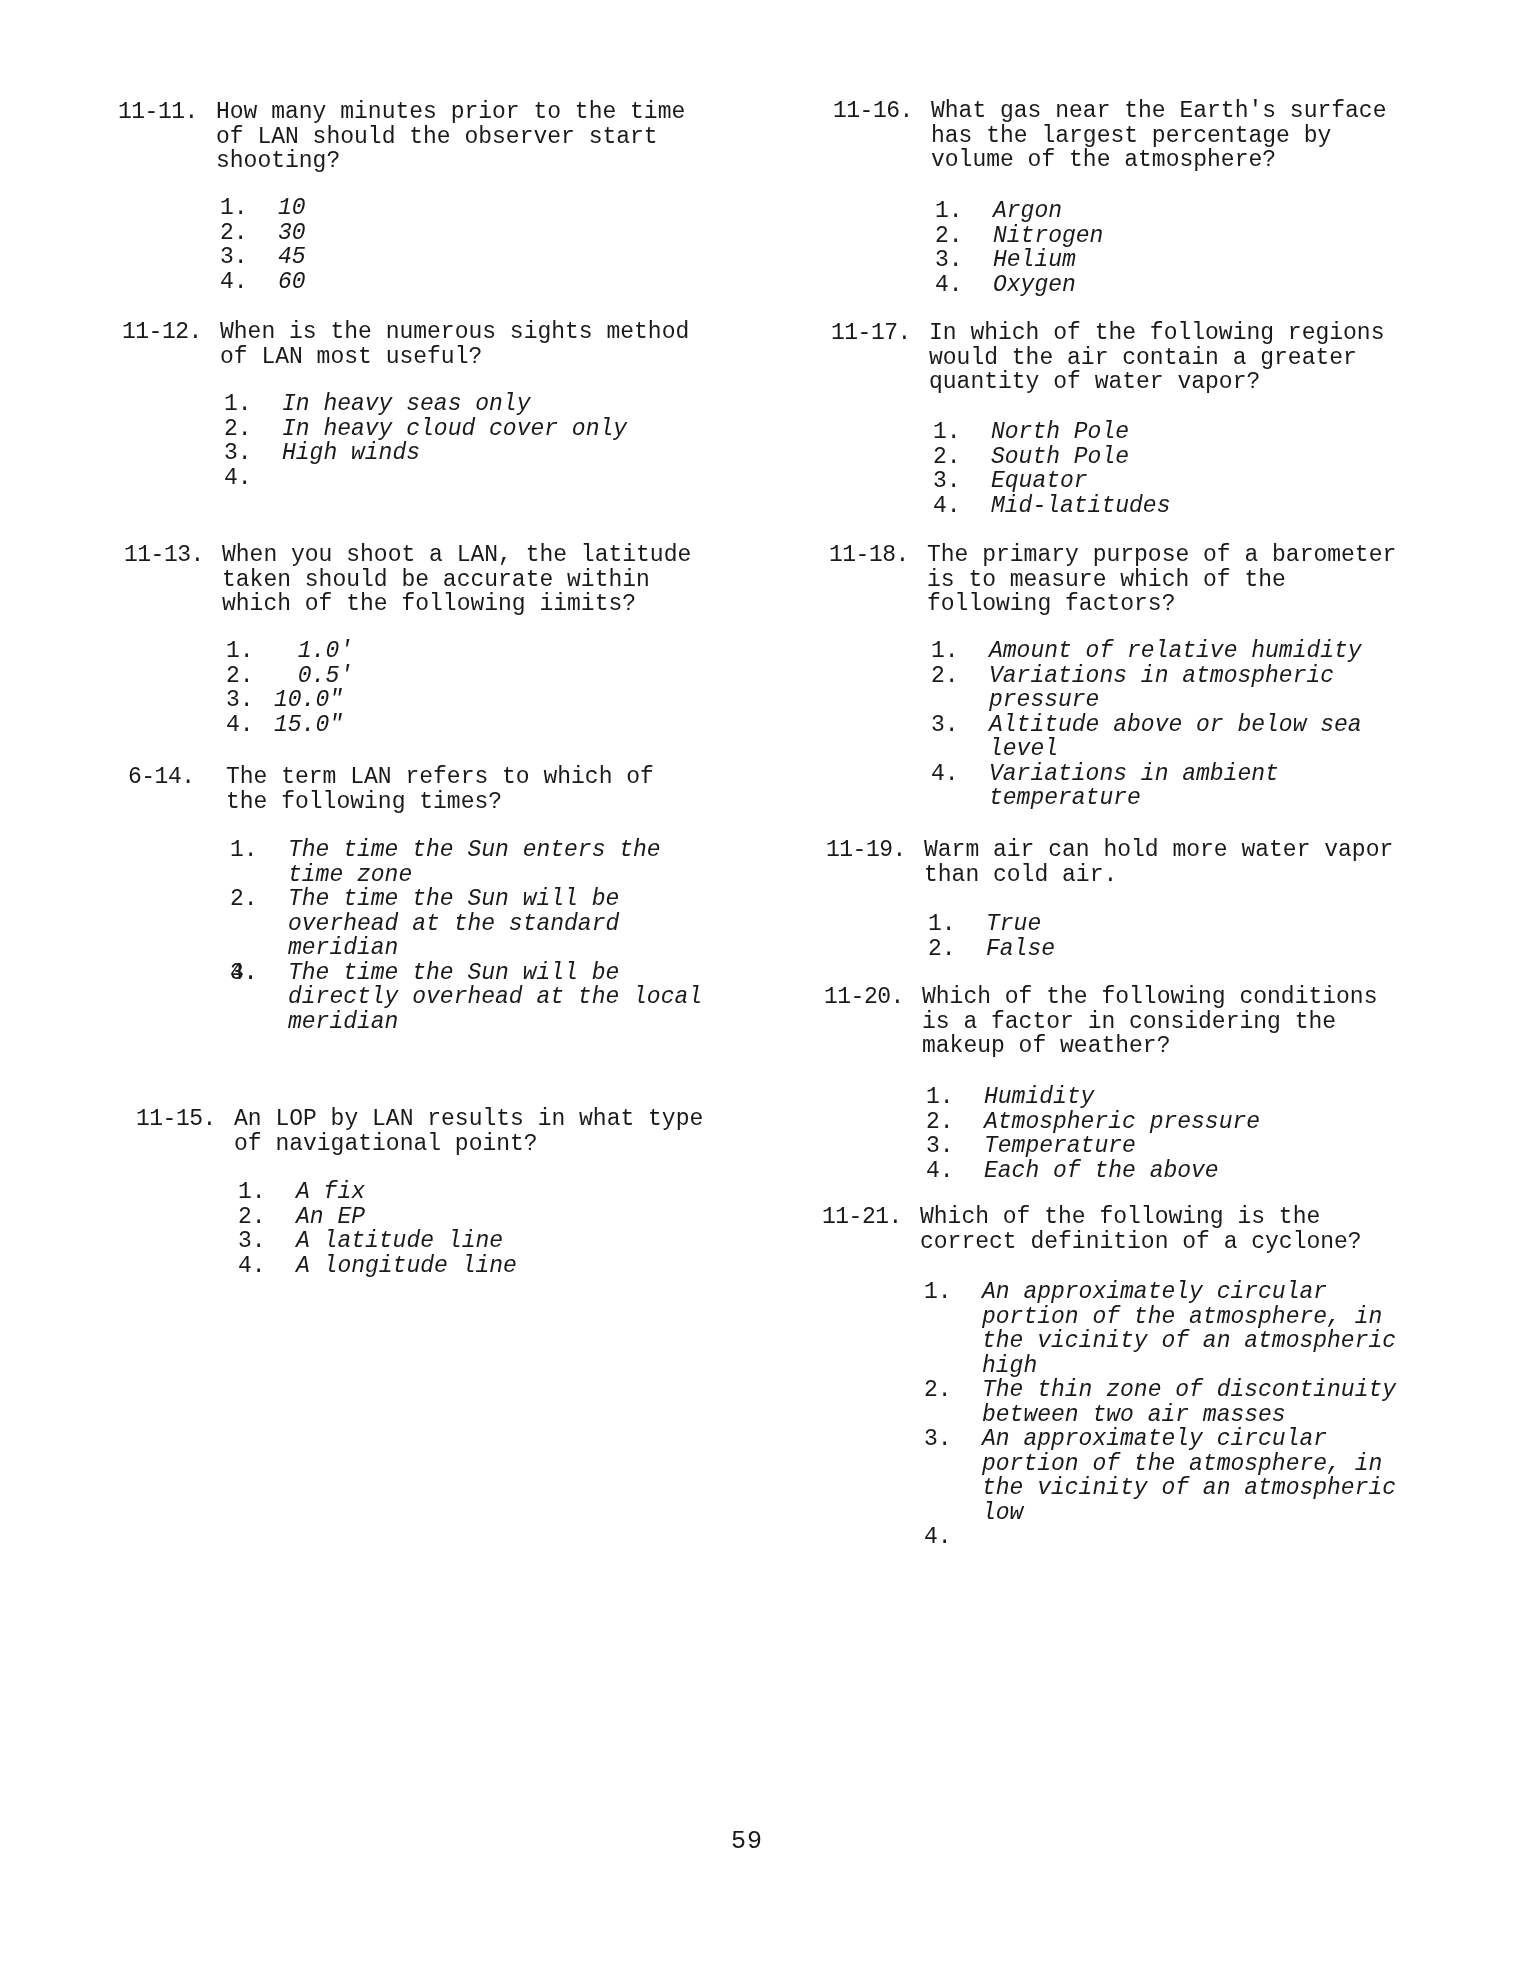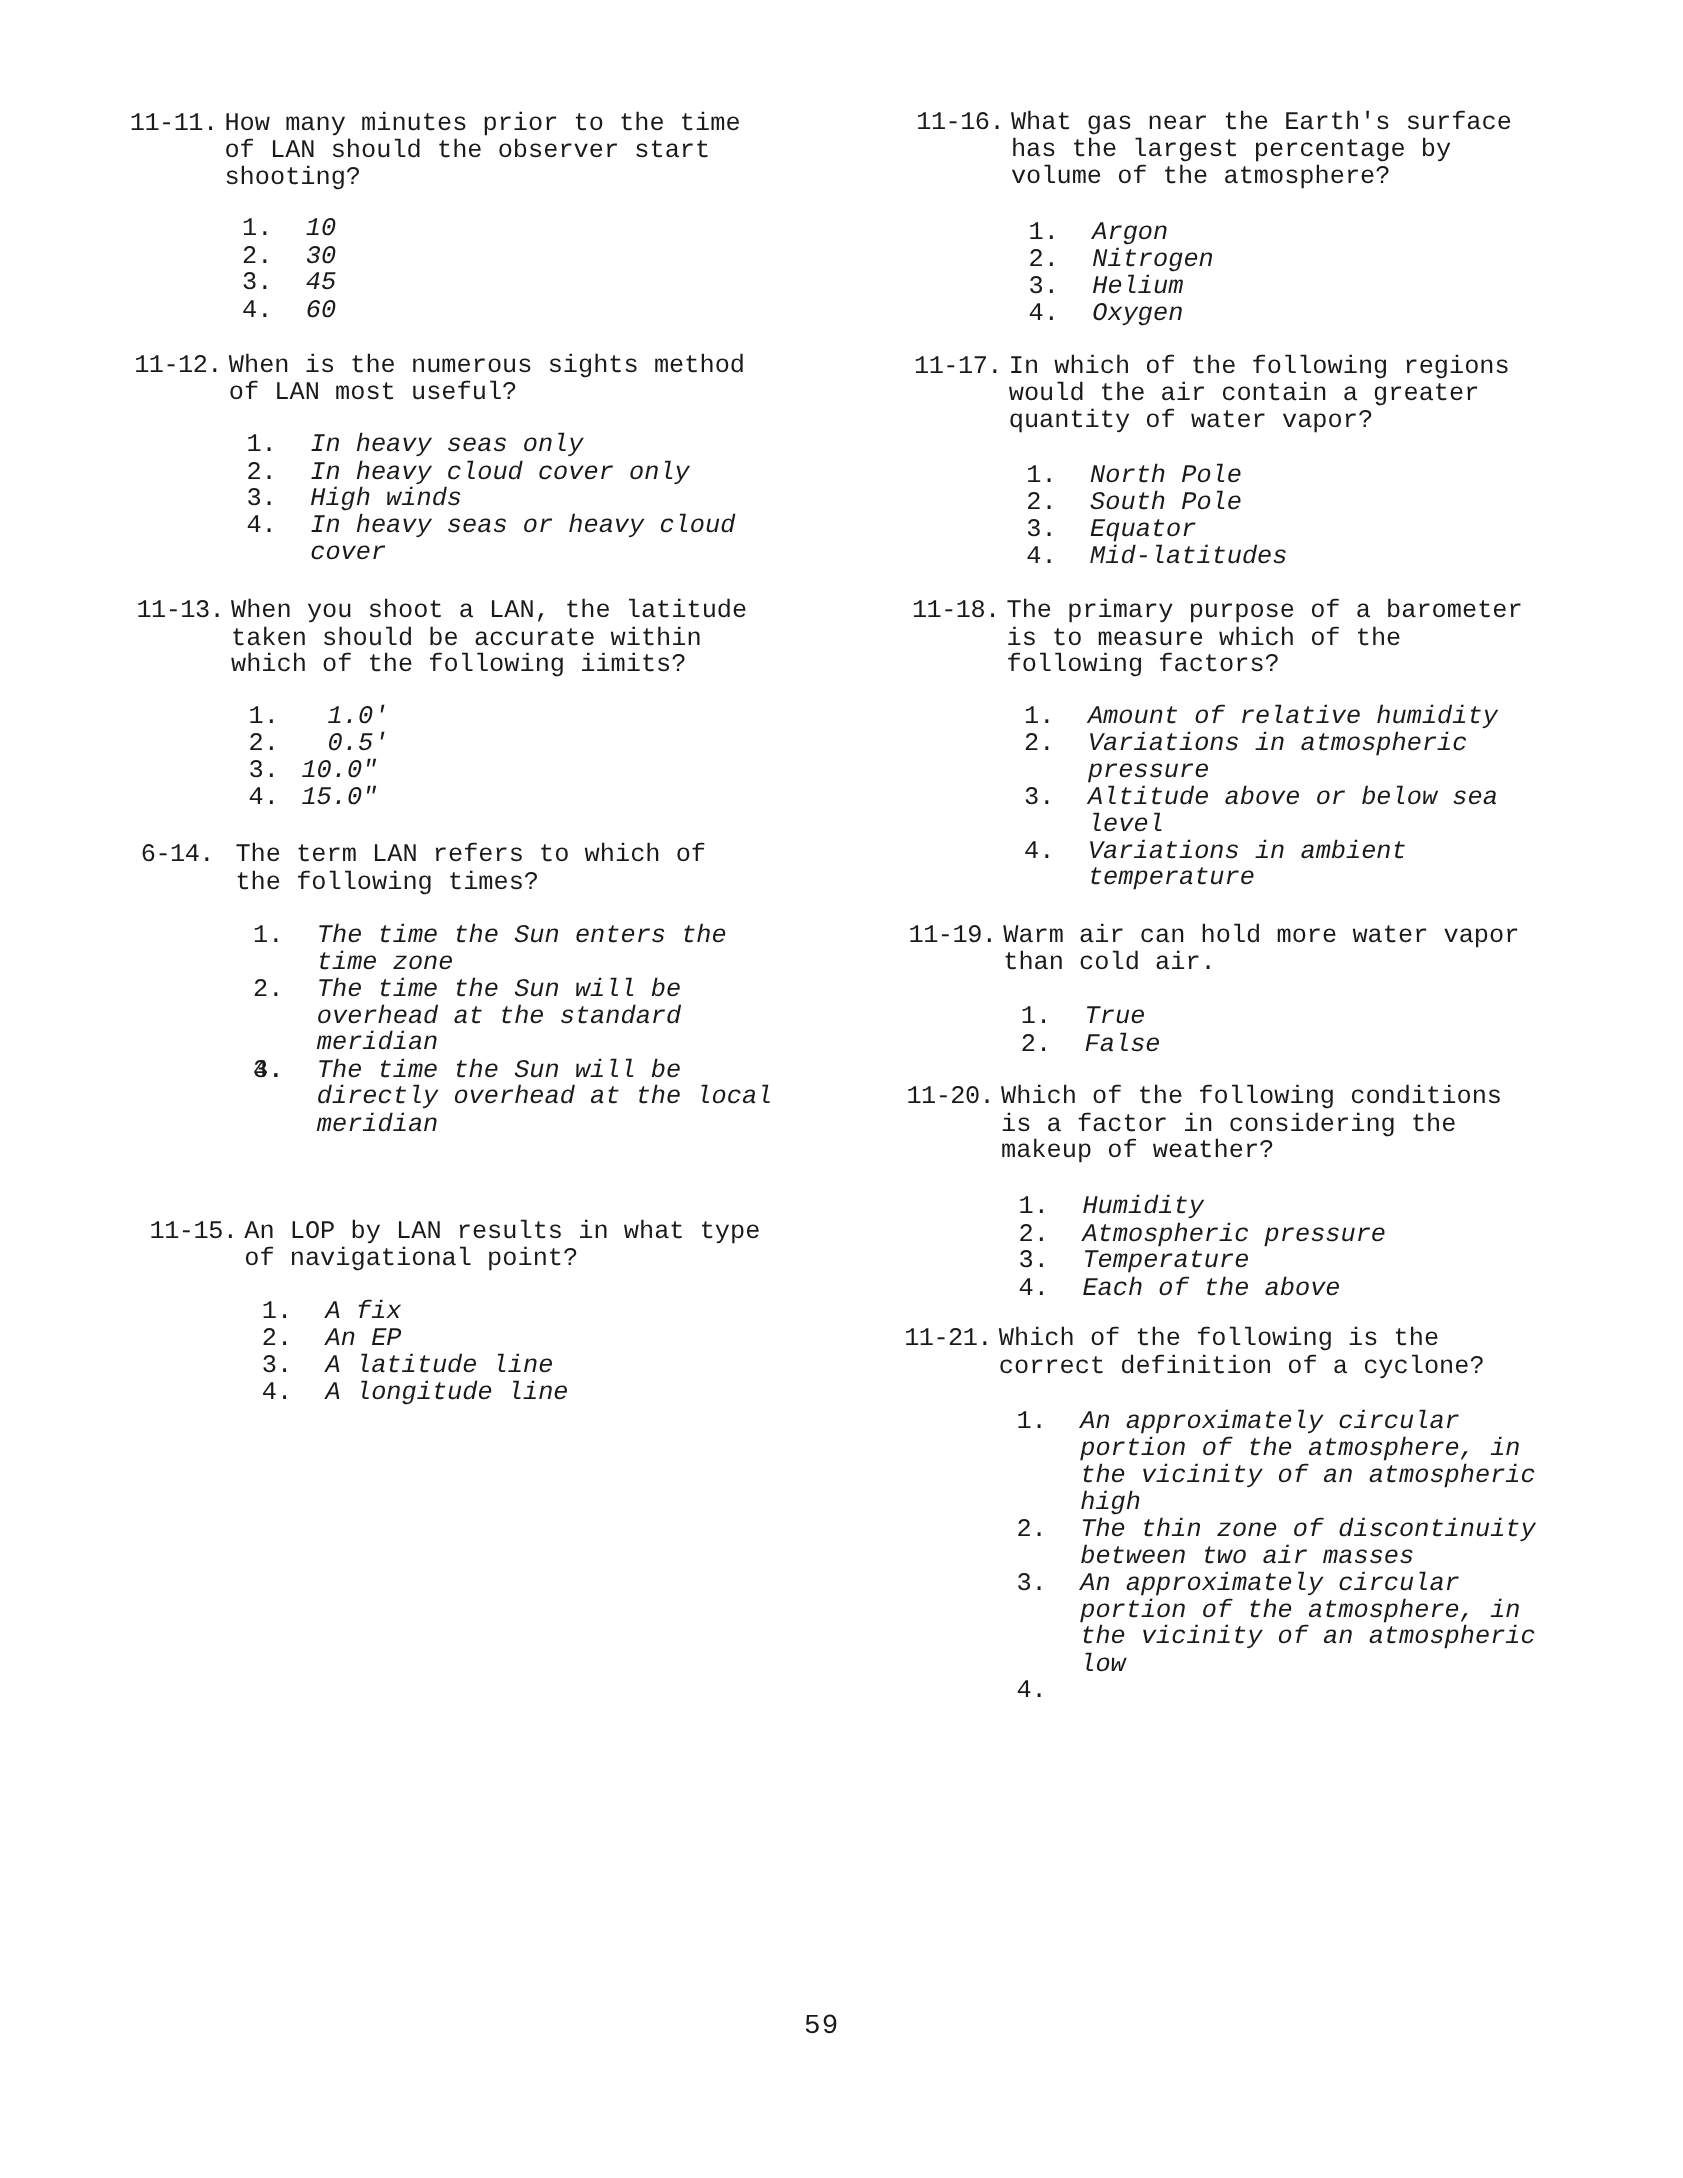--- a/index.html
+++ b/index.html
@@ -7,21 +7,21 @@
       width: 1530px; height: 1980px; position: relative; overflow: hidden;
       font-family: "Liberation Mono", "DejaVu Sans Mono", monospace;
       color: #1a1a1a;
     }
     .q { position: absolute; width: 640px; }
     .qnum {
       position: absolute; left: 16px; top: 0;
       font-size: 23px; line-height: 24.5px; letter-spacing: -0.5px;
     }
     .qtext {
-      position: absolute; left: 102px; top: 0; width: 540px;
+      position: absolute; left: 114px; top: 0; width: 540px;
       font-size: 23px; line-height: 24.5px; white-space: pre-line;
     }
     .opts { position: absolute; left: 118px; width: 540px; }
     .opt { position: relative; font-size: 23px; line-height: 24.5px; }
     .opt-num { position: absolute; left: 0; top: 0; width: 60px; }
     .opt-text { display: block; margin-left: 58px; white-space: pre-line; font-style: italic; }
     .page-num {
       position: absolute; left: 731px; top: 1830px;
       font-size: 25px; line-height: 24px; letter-spacing: 1px;
     }
@@ -66,22 +66,20 @@
     <div class="opt">
         <span class="opt-num">2.</span>
         <span class="opt-text">In heavy cloud cover only</span>
       </div>
     <div class="opt">
         <span class="opt-num">3.</span>
         <span class="opt-text">High winds</span>
       </div>
     <div class="opt">
         <span class="opt-num">4.</span>
-        <span class="opt-text">In heavy seas or heavy cloud
-cover</span>
       </div>
   </div>
 </div>
 
 <div class="q" style="left:108px; top:543px;">
   <span class="qnum">11-13.</span>
   <span class="qtext">When you shoot a LAN, the latitude
 taken should be accurate within
 which of the following iimits?</span>
   <div class="opts" style="top:96px;">

